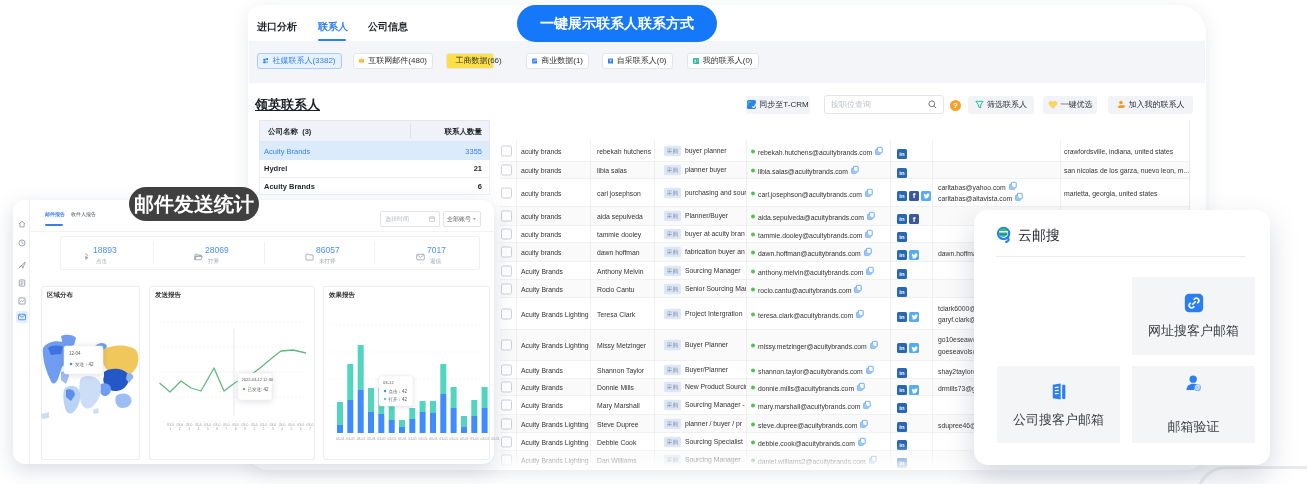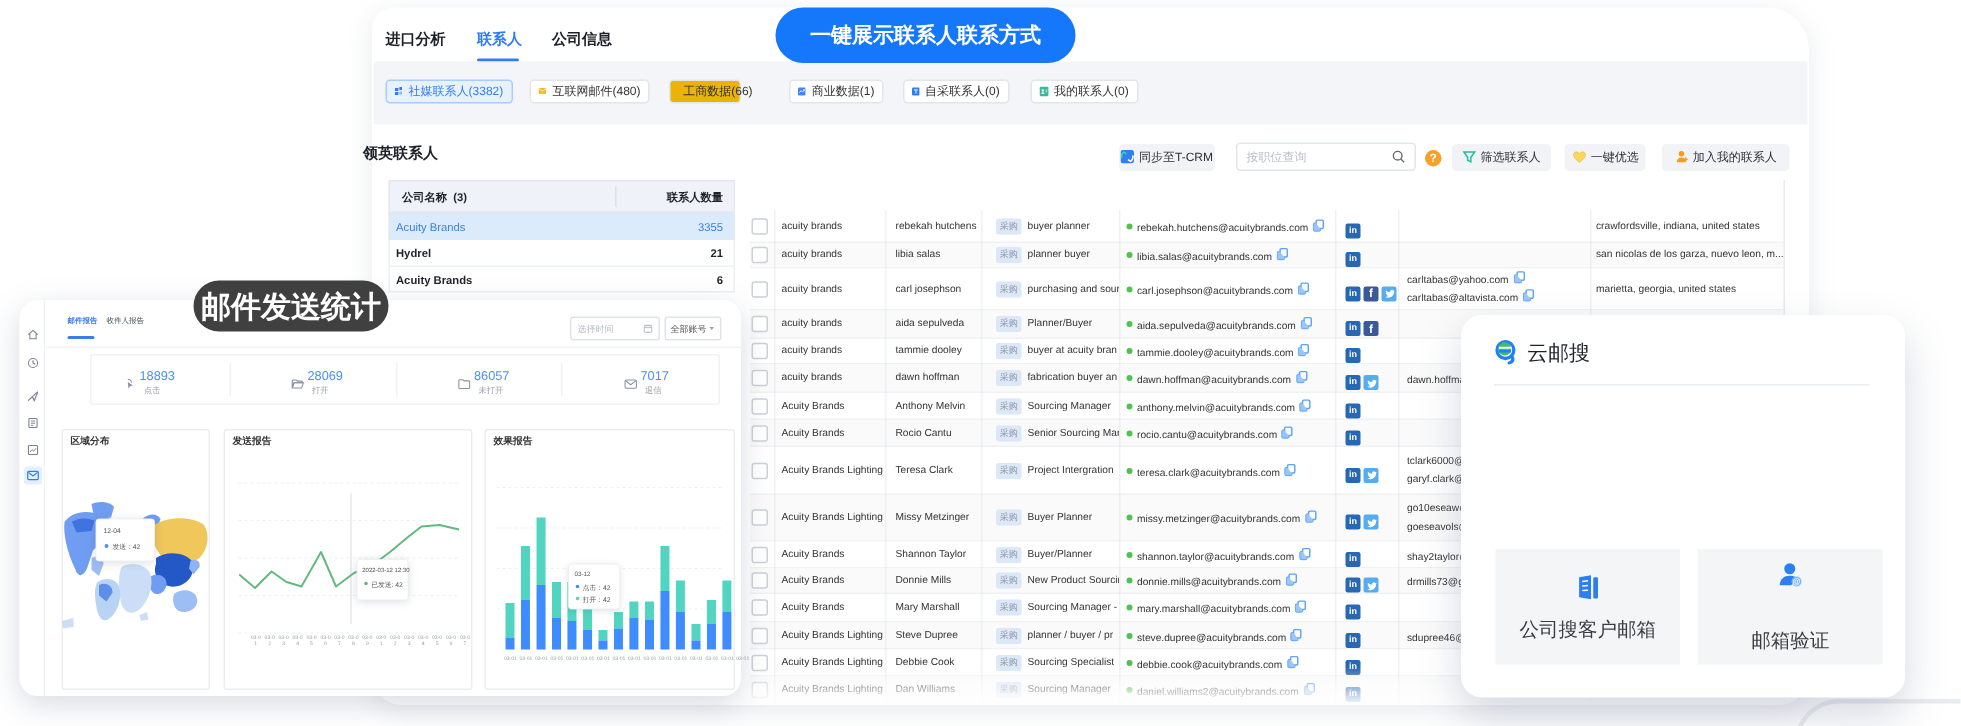--- a/index.html
+++ b/index.html
@@ -22,21 +22,21 @@
       </svg>
       <span style="margin-left:4px;">社媒联系人(3382)</span>
     </div>
 <div style="position:absolute;left:353px;top:52.5px;width:80px;height:16.5px;background:#fff;border:1px solid #e3e5ea;color:#333;border-radius:3px;display:flex;align-items:center;padding:0 5px;font-size:8px;white-space:nowrap;">
       <svg width="10" height="9" viewBox="0 0 10 9">
         <rect x="0" y="1" width="10" height="7.4" rx="1" fill="#f7b52c"></rect>
         <path d="M0.6 1.8 L5 5 L9.4 1.8" stroke="#fff" stroke-width="1" fill="none"></path>
       </svg>
       <span style="margin-left:4px;">互联网邮件(480)</span>
     </div>
-<div style="position:absolute;left:445.5px;top:52.5px;width:48px;height:16.5px;background:#eab308;border:1px solid #e3e5ea;color:#333;border-radius:3px;display:flex;align-items:center;padding:0 5px;font-size:8px;white-space:nowrap;">
+<div style="position:absolute;left:445.5px;top:52.5px;width:48px;height:16.5px;background:#fde047;border:1px solid #e3e5ea;color:#333;border-radius:3px;display:flex;align-items:center;padding:0 5px;font-size:8px;white-space:nowrap;">
       <svg width="10" height="10" viewBox="0 0 10 10">
         <path d="M3.2 0.8 h3.6 v2.8 l2 1.8 h-7.6 l2 -1.8 z" fill="#e25f55"></path>
         <rect x="0.8" y="6.2" width="8.4" height="1.8" rx="0.5" fill="#e25f55"></rect>
         <rect x="1.8" y="8.6" width="6.4" height="1.2" rx="0.4" fill="#e25f55"></rect>
       </svg>
       <span style="margin-left:4px;">工商数据(66)</span>
     </div>
 <div style="position:absolute;left:526px;top:52.5px;width:63px;height:16.5px;background:#fff;border:1px solid #e3e5ea;color:#333;border-radius:3px;display:flex;align-items:center;padding:0 5px;font-size:8px;white-space:nowrap;">
       <svg width="10" height="10" viewBox="0 0 10 10">
         <rect width="10" height="10" rx="1.6" fill="#3f88f4"></rect>
@@ -54,21 +54,21 @@
     </div>
 <div style="position:absolute;left:686.5px;top:52.5px;width:72px;height:16.5px;background:#fff;border:1px solid #e3e5ea;color:#333;border-radius:3px;display:flex;align-items:center;padding:0 5px;font-size:8px;white-space:nowrap;">
       <svg width="10" height="10" viewBox="0 0 10 10">
         <rect width="10" height="10" rx="1.6" fill="#35b99a"></rect>
         <circle cx="3.6" cy="3.8" r="1.3" fill="#fff"></circle>
         <path d="M1.8 7.6 c0-1.2 0.8-1.9 1.8-1.9 s1.8 0.7 1.8 1.9 z" fill="#fff"></path>
         <path d="M6.6 3.4 h1.8 M6.6 5.2 h1.8" stroke="#fff" stroke-width="0.8"></path>
       </svg>
       <span style="margin-left:4px;">我的联系人(0)</span>
     </div>
-<div style="position:absolute;top:98px;font-size:10px;color:#1d2129;font-weight:700;white-space:nowrap;line-height:1;left:242px;">领英联系人</div>
+<div style="position:absolute;top:98px;font-size:13px;color:#1d2129;font-weight:700;white-space:nowrap;line-height:1;left:255px;text-decoration:underline;">领英联系人</div>
 <div style="position:absolute;left:746px;top:95.5px;width:64px;height:18px;background:#f1f3f6;border-radius:3px;display:flex;align-items:center;justify-content:center;font-size:8px;color:#2a2f38;white-space:nowrap;"><svg width="9" height="9" viewBox="0 0 10 10" style="margin-right:3px;">
         <rect width="10" height="10" rx="1.8" fill="#2f80ed"></rect>
         <path d="M1 6 a4 4 0 0 1 1.4 -4.4 l2 1.2" fill="none" stroke="#3ecfb2" stroke-width="1.2"></path>
         <path d="M9 4 a4 4 0 0 1 -1.4 4.4 l-2 -1.2" fill="none" stroke="#fff" stroke-width="1.2"></path>
       </svg>同步至T-CRM</div>
 <div style="position:absolute;left:824,top:96px;"></div>
     <div style="position:absolute;left:824px;top:95px;width:120px;height:19px;background:#fff;border:1px solid #e2e5ea;border-radius:3px;display:flex;align-items:center;padding:0 6px;">
       <span style="font-size:8px;color:#b9bec7;flex:1;">按职位查询</span>
       <svg width="9" height="9" viewBox="0 0 10 10">
         <circle cx="4.2" cy="4.2" r="3.2" stroke="#666" stroke-width="1" fill="none"></circle>
@@ -593,20 +593,31 @@
 <div class="a" style="left:974px;top:210px;width:296px;height:255px;background:#fff;border-radius:14px;box-shadow:0 12px 28px rgba(120,130,155,.30);z-index:4;">
 <svg style="position:absolute;left:21.5px;top:16px;" width="16" height="17" viewBox="0 0 16 17">
 <circle cx="7.6" cy="7.4" r="5.6" fill="none" stroke="#2080f7" stroke-width="2.2"></circle>
 <circle cx="7.2" cy="6.6" r="4.4" fill="#41bd5b"></circle>
 <path d="M3.2 5.8 h8.6" stroke="#fff" stroke-width="1.3"></path>
 <path d="M3.4 8.2 h7.8" stroke="#2080f7" stroke-width="1.6"></path>
 <path d="M12 11.8 C13.2 13.6 12.4 15.4 10.2 16" fill="none" stroke="#2080f7" stroke-width="2.2" stroke-linecap="round"></path>
 </svg>
 <div style="position:absolute;top:17.5px;font-size:14px;color:#1d2129;font-weight:500;white-space:nowrap;line-height:1;left:44px;">云邮搜</div>
 <div class="a" style="left:22px;top:46px;width:250px;height:1px;background:#e9ecf0;"></div>
+<div style="position:absolute;left:158px;top:67px;width:123px;height:78px;background:#f4f5f7;display:flex;flex-direction:column;align-items:center;justify-content:center;">
+      <svg width="20" height="20" viewBox="0 0 24 24">
+        <rect x="1" y="1" width="22" height="22" rx="5" fill="#2b7ff0"></rect>
+        <g transform="rotate(-45 12 12)" stroke="#fff" stroke-width="1.9" fill="none">
+          <path d="M9.5 9 h-1.5 a3 3 0 0 0 0 6 h1.5"></path>
+          <path d="M14.5 9 h1.5 a3 3 0 0 1 0 6 h-1.5"></path>
+          <line x1="9" y1="12" x2="15" y2="12"></line>
+        </g>
+      </svg>
+      <div style="font-size:13px;color:#383c42;font-weight:500;margin-top:9px;white-space:nowrap;">网址搜客户邮箱</div>
+    </div>
 <div style="position:absolute;left:23px;top:156px;width:123px;height:77px;background:#f4f5f7;display:flex;flex-direction:column;align-items:center;justify-content:center;">
       <svg width="20" height="21" viewBox="0 0 24 24">
         <path d="M4.5 4 L14 2.4 V21.6 L4.5 20 Z" fill="#2b7ff0"></path>
         <path d="M7 7.4 l4.6 -0.6 M7 11 l4.6 -0.4 M7 14.6 l4.6 -0.2" stroke="#fff" stroke-width="1.4"></path>
         <rect x="15.8" y="4" width="3.8" height="17" rx="0.9" fill="#2b7ff0"></rect>
       </svg>
       <div style="font-size:13px;color:#383c42;font-weight:500;margin-top:9px;white-space:nowrap;">公司搜客户邮箱</div>
     </div>
 <div style="position:absolute;left:158px;top:156px;width:123px;height:77px;background:#f4f5f7;display:flex;flex-direction:column;align-items:center;justify-content:center;">
       <svg width="20" height="20" viewBox="0 0 24 24">

